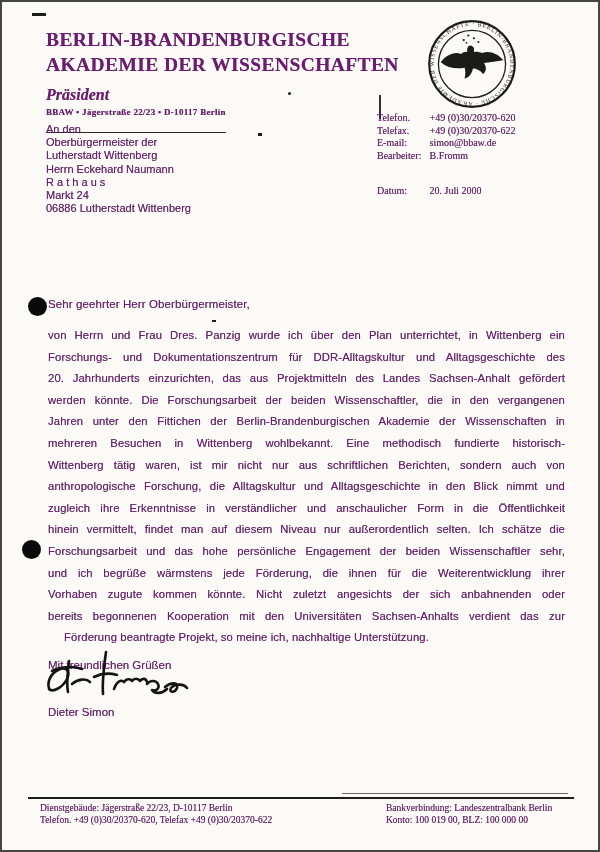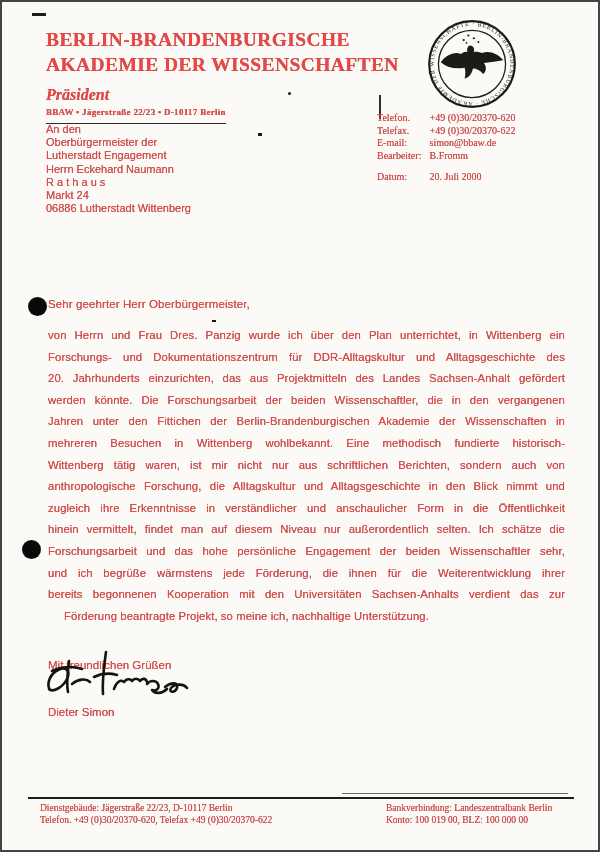--- a/index.html
+++ b/index.html
@@ -1,46 +1,46 @@
 <!DOCTYPE html>
 <html><head>
 <meta charset="utf-8">
 <style>
   html,body{margin:0;padding:0;background:#9a9a96;}
   .scan{position:relative;width:600px;height:852px;background:#8f8f8b;overflow:hidden;
         font-family:"Liberation Sans","DejaVu Sans",sans-serif;}
   .page{position:absolute;left:0;top:0;width:596px;height:848px;background:#fbfaf7;
-        border:2px solid #454543;color:#ef4444;}
+        border:2px solid #454543;color:#701a75;}
   .page *{position:absolute;}
   .t{text-shadow:0 0 0.5px rgba(20,20,20,.6);}
 
   
   .org{left:44px;top:25px;font-family:"Liberation Serif","DejaVu Serif",serif;
        font-weight:700;font-size:19.5px;line-height:25px;letter-spacing:.4px;white-space:nowrap;}
   .org div{position:static;}
   .role{left:44px;top:84px;font-family:"Liberation Serif",serif;font-style:italic;
         font-weight:700;font-size:16px;}
   .return-line{left:44px;top:105px;font-family:"Liberation Serif",serif;font-weight:700;
-        font-size:9px;letter-spacing:.3px;border-bottom:1px solid #2a2a2a;padding-bottom:6px;}
+        font-size:9px;letter-spacing:.3px;border-bottom:1px solid #2a2a2a;padding-bottom:15px;}
 
   
   .seal{left:424px;top:16px;width:92px;height:92px;}
 
   
   .recipient{left:44px;top:121px;font-size:11px;line-height:13.2px;}
   .recipient div{position:static;white-space:nowrap;}
 
   
   .vtick{left:377px;top:93px;width:2px;height:24px;background:#2e2e2c;}
   .contact{left:375px;top:110px;font-family:"Liberation Serif",serif;font-size:10px;
            line-height:12.6px;width:200px;}
   .contact .row{position:static;display:block;white-space:nowrap;}
   .contact .lbl{display:inline-block;width:50px;position:static;}
   .contact .val{position:static;}
-  .contact .date-row{display:block;position:static;margin-top:9px;white-space:nowrap;}
+  .contact .date-row{display:block;position:static;margin-top:23px;white-space:nowrap;}
 
   
   .hole{width:19px;height:19px;border-radius:50%;background:#0a0a0a;}
   .hole1{left:26px;top:295px;}
   .hole2{left:20px;top:538px;}
 
   
   .salutation{left:46px;top:296px;font-size:11.5px;letter-spacing:.1px;text-align:center;}
   .body-block{left:46px;top:323px;width:517px;}
   .bline{position:static;display:block;font-size:11.3px;line-height:21.6px;height:21.6px;
@@ -97,21 +97,21 @@
         <circle cx="46" cy="19" r="1.2"></circle>
         <circle cx="52" cy="22" r="1.2"></circle>
         <circle cx="57" cy="26" r="1.1"></circle>
         <circle cx="44" cy="27" r="1.0"></circle>
       </g>
     </svg>
 
     <div class="recipient t">
       <div>An den</div>
       <div>Oberbürgermeister der</div>
-      <div>Lutherstadt Engagement</div>
+      <div>Lutherstadt Wittenberg</div>
       <div>Herrn Eckehard Naumann</div>
       <div>R a t h a u s</div>
       <div>Markt 24</div>
       <div>06886 Lutherstadt Wittenberg</div>
     </div>
 
     <div class="vtick"></div>
     <div class="contact t">
       <span class="row">
         <span class="lbl">Telefon.</span>
@@ -145,20 +145,21 @@
       <span class="bline t">20. Jahrhunderts einzurichten, das aus Projektmitteln des Landes Sachsen-Anhalt gefördert</span>
       <span class="bline t">werden könnte. Die Forschungsarbeit der beiden Wissenschaftler, die in den vergangenen</span>
       <span class="bline t">Jahren unter den Fittichen der Berlin-Brandenburgischen Akademie der Wissenschaften in</span>
       <span class="bline t">mehreren Besuchen in Wittenberg wohlbekannt. Eine methodisch fundierte historisch-</span>
       <span class="bline t">Wittenberg tätig waren, ist mir nicht nur aus schriftlichen Berichten, sondern auch von</span>
       <span class="bline t">anthropologische Forschung, die Alltagskultur und Alltagsgeschichte in den Blick nimmt und</span>
       <span class="bline t">zugleich ihre Erkenntnisse in verständlicher und anschaulicher Form in die Öffentlichkeit</span>
       <span class="bline t">hinein vermittelt, findet man auf diesem Niveau nur außerordentlich selten. Ich schätze die</span>
       <span class="bline t">Forschungsarbeit und das hohe persönliche Engagement der beiden Wissenschaftler sehr,</span>
       <span class="bline t">und ich begrüße wärmstens jede Förderung, die ihnen für die Weiterentwicklung ihrer</span>
+      <span class="bline t">Vorhaben zugute kommen könnte. Nicht zuletzt angesichts der sich anbahnenden oder</span>
       <span class="bline t">bereits begonnenen Kooperation mit den Universitäten Sachsen-Anhalts verdient das zur</span>
       <span class="bline last t">Förderung beantragte Projekt, so meine ich, nachhaltige Unterstützung.</span>
     </div>
 
     <div class="valediction t">Mit freundlichen Grüßen</div>
     <svg class="sig" viewBox="0 0 170 64" fill="none" stroke="#141412" stroke-width="2.6" stroke-linecap="round" stroke-linejoin="round">
       <path d="M12,42 C8,36 12,26 20,22 C28,18 33,23 29,31 C25,39 15,45 11,41"></path>
       <path d="M31,13 C30,23 28,35 30,44"></path>
       <path d="M14,23 C24,18 36,18 44,21"></path>
       <path d="M34,36 C40,31 48,30 52,34"></path>

